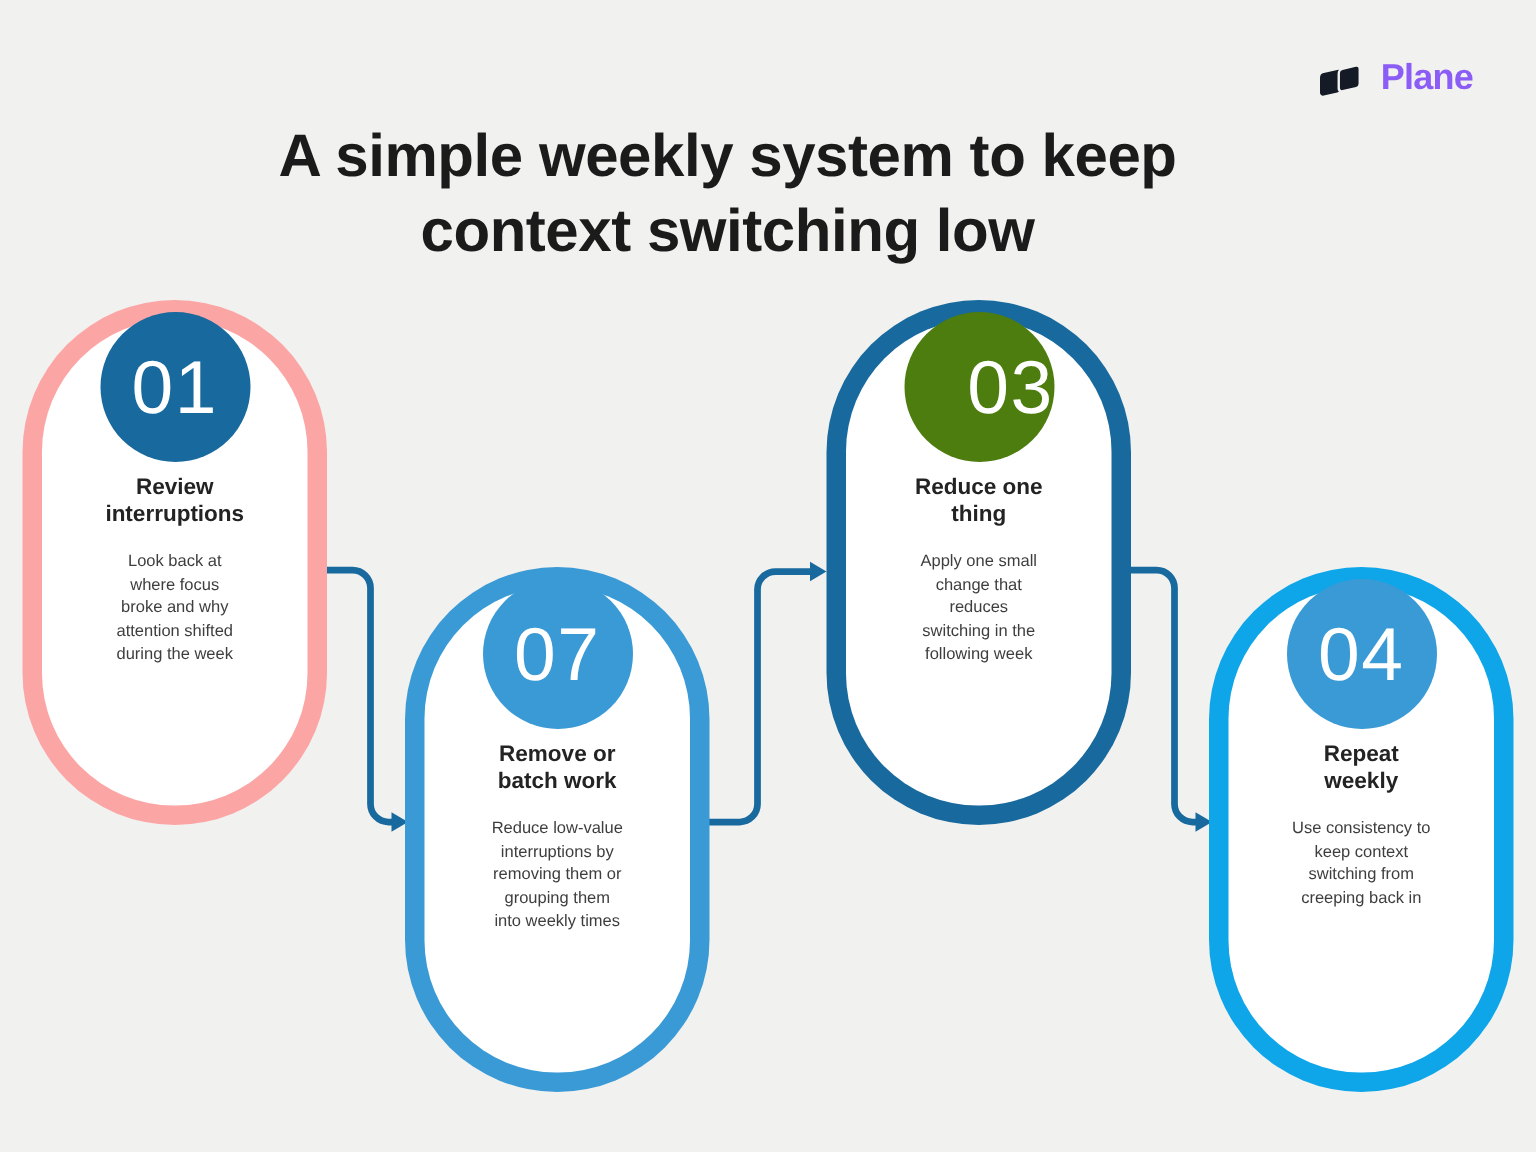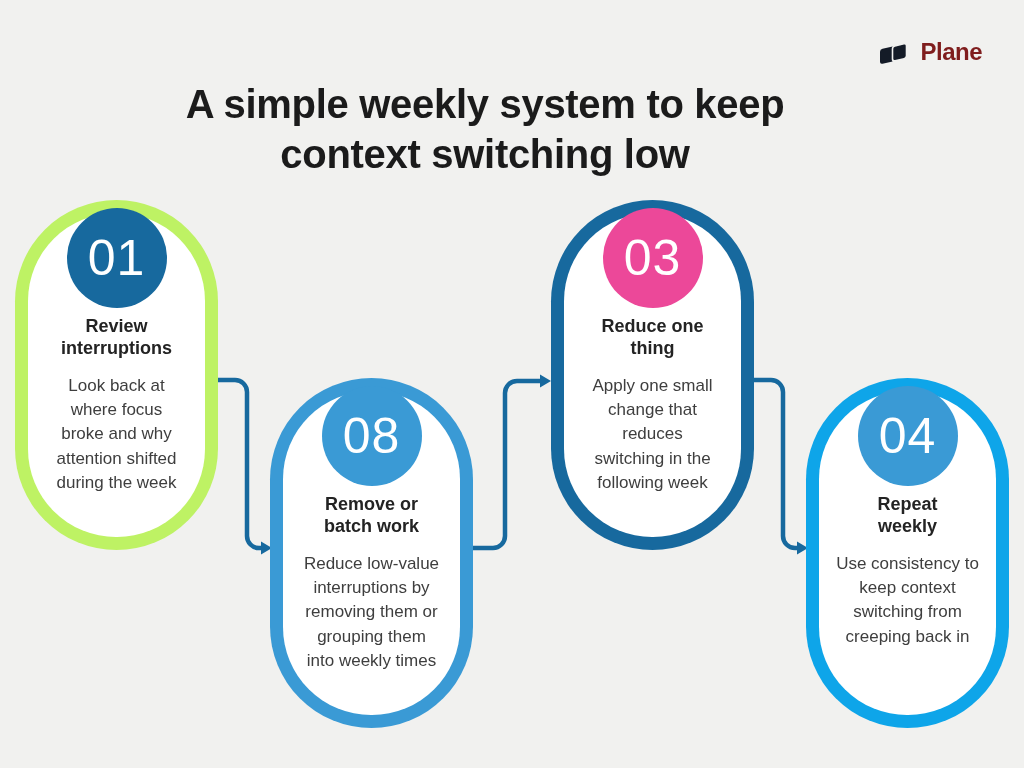--- a/index.html
+++ b/index.html
@@ -91,99 +91,99 @@
     letter-spacing: 1px;
   }
   .pill-content {
     position: absolute;
     top: 116px;
     left: 13px;
     right: 13px;
     text-align: center;
   }
   .pill-heading {
-    font-size: 18px;
+    font-size: 15px;
     font-weight: bold;
     line-height: 1.2;
     color: #232323;
     white-space: pre-line;
   }
   .pill-body {
     margin-top: 15px;
-    font-size: 17px;
+    font-size: 11px;
     line-height: 1.42;
     color: #3e3e3e;
     white-space: pre-line;
   }
 </style>
 </head>
 <body>
 
 <div class="canvas">
 
   <div class="logo">
     <svg width="36" height="28" viewBox="0 0 36 28">
       <g transform="skewY(-13) translate(0,7)">
         <rect x="3" y="5" width="14" height="15" rx="2.5" fill="#141b27"></rect>
         <rect x="15.5" y="5" width="14" height="15" rx="2.5" fill="#141b27" stroke="#f1f1ef" stroke-width="1.6"></rect>
       </g>
     </svg>
-    <span class="logo-text" style="color: #7f1d1d;">Plane</span>
+    <span class="logo-text" style="color: #8b5cf6;">Plane</span>
   </div>
 
   <h1 class="title" style="color: rgb(27, 27, 27);">A simple weekly system to keep
 context switching low</h1>
 
   <svg class="connectors" viewBox="0 0 1024 768">
 
     <path d="M216,380 H235 A12,12 0 0 1 247,392 V536 A12,12 0 0 0 259,548 H262" style="stroke: rgb(23, 105, 158);"></path>
     <polygon points="261,541.5 261,554.5 272,548" style="fill: rgb(23, 105, 158);"></polygon>
 
     <path d="M471,548 H493 A12,12 0 0 0 505,536 V393 A12,12 0 0 1 517,381 H541" style="stroke: rgb(23, 105, 158);"></path>
     <polygon points="540,374.5 540,387.5 551,381" style="fill: rgb(23, 105, 158);"></polygon>
 
     <path d="M752,380 H771 A12,12 0 0 1 783,392 V536 A12,12 0 0 0 795,548 H798" style="stroke: rgb(23, 105, 158);"></path>
     <polygon points="797,541.5 797,554.5 808,548" style="fill: rgb(23, 105, 158);"></polygon>
   </svg>
 
-  <div class="pill pill-pos-1" style="background-color: #bef264;">
+  <div class="pill pill-pos-1" style="background-color: #fca5a5;">
     <div class="pill-inner"></div>
     <div class="pill-circle" style="background-color: rgb(23, 105, 158);">
       <span class="pill-number">01</span>
     </div>
     <div class="pill-content">
       <div class="pill-heading">Review
 interruptions</div>
       <div class="pill-body">Look back at
 where focus
 broke and why
 attention shifted
 during the week</div>
     </div>
   </div>
 
   <div class="pill pill-pos-2" style="background-color: rgb(58, 154, 213);">
     <div class="pill-inner"></div>
     <div class="pill-circle" style="background-color: rgb(58, 154, 213);">
-      <span class="pill-number">08</span>
+      <span class="pill-number">07</span>
     </div>
     <div class="pill-content">
       <div class="pill-heading">Remove or
 batch work</div>
       <div class="pill-body">Reduce low-value
 interruptions by
 removing them or
 grouping them
 into weekly times</div>
     </div>
   </div>
 
   <div class="pill pill-pos-3" style="background-color: rgb(23, 105, 158);">
     <div class="pill-inner"></div>
-    <div class="pill-circle" style="background-color: #ec4899;">
+    <div class="pill-circle" style="background-color: #4d7c0f; justify-content: flex-end;">
       <span class="pill-number">03</span>
     </div>
     <div class="pill-content">
       <div class="pill-heading">Reduce one
 thing</div>
       <div class="pill-body">Apply one small
 change that
 reduces
 switching in the
 following week</div>

